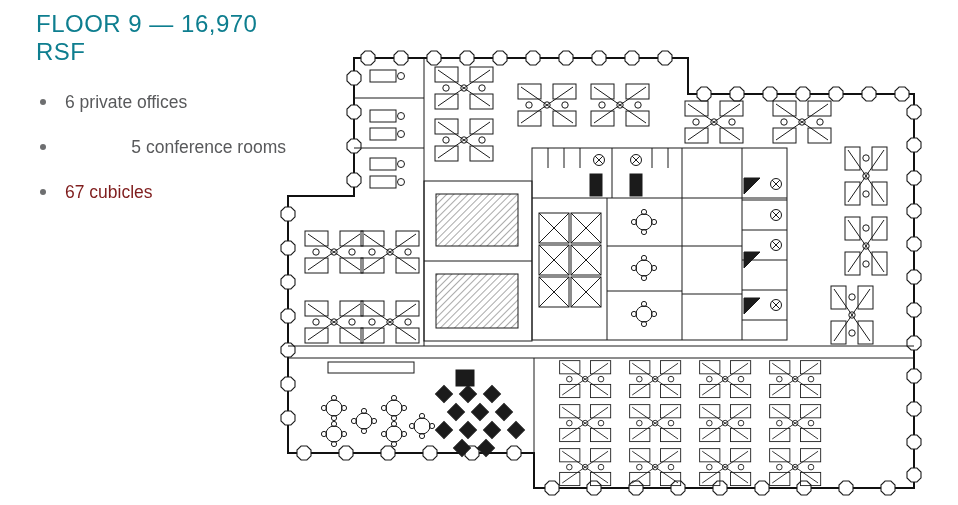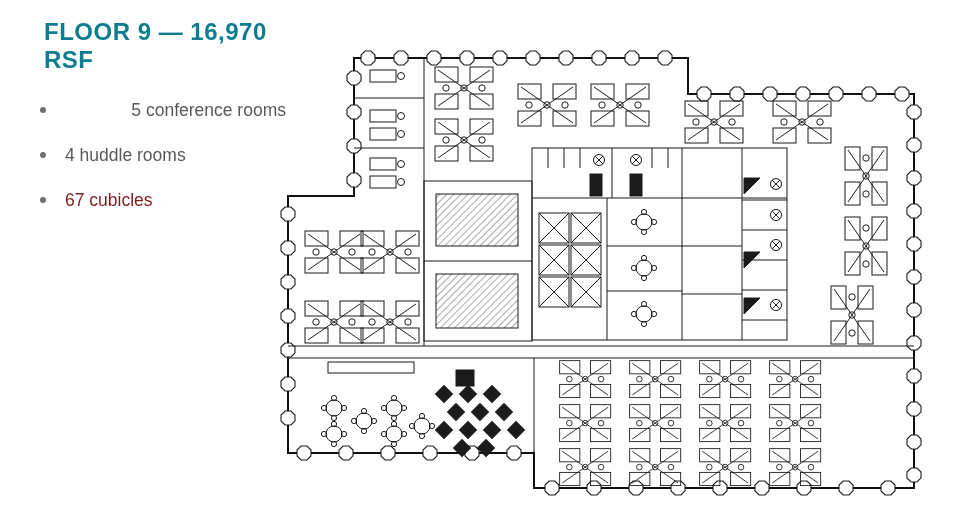--- a/index.html
+++ b/index.html
@@ -1,40 +1,40 @@
 <!DOCTYPE html>
 <html><head>
 <meta charset="utf-8">
 <style>
   html,body { margin:0; padding:0; }
   body {
     width:958px; height:505px; background:#ffffff; overflow:hidden; position:relative;
     font-family:"Liberation Sans", sans-serif;
   }
   .info { position:absolute; left:36px; top:10px; width:250px; }
-  .title { margin:8px; font-size:24px; font-weight:bold; letter-spacing:0.5px; color:#0E7E8F; }
+  .title { margin:0; font-size:24px; font-weight:normal; letter-spacing:0.5px; color:#0E7E8F; }
   ul.bullets { list-style:none; margin:26px 0 0 2px; padding:0; }
   li.bullet { position:relative; padding-left:27px; margin-bottom:24px; font-size:17.5px; color:#58595B; }
   li.bullet .dot { position:absolute; left:2px; top:7px; width:6px; height:6px; border-radius:50%; background:#6d6e70; }
   .plan { position:absolute; left:272px; top:36px; width:676px; height:462px; }
   .plan svg { width:100%; height:100%; display:block; }
 </style>
 </head>
 <body>
 
 <div class="info">
   <h1 class="title" style="color: rgb(14, 126, 143);">FLOOR 9 — 16,970 RSF</h1>
   <ul class="bullets">
+    <li class="bullet" style="color: rgb(88, 89, 91);">
+      <span class="dot"></span>
+      <span>6 private offices</span>
+    </li>
     <li class="bullet" style="color: rgb(88, 89, 91); text-align: right;">
       <span class="dot"></span>
       <span>5 conference rooms</span>
-    </li>
-    <li class="bullet" style="color: rgb(88, 89, 91);">
-      <span class="dot"></span>
-      <span>4 huddle rooms</span>
     </li>
     <li class="bullet" style="color: #7f1d1d;">
       <span class="dot"></span>
       <span>67 cubicles</span>
     </li>
   </ul>
 </div>
 
 <div class="plan">
 <svg viewBox="0 0 676 462" xmlns="http://www.w3.org/2000/svg">

